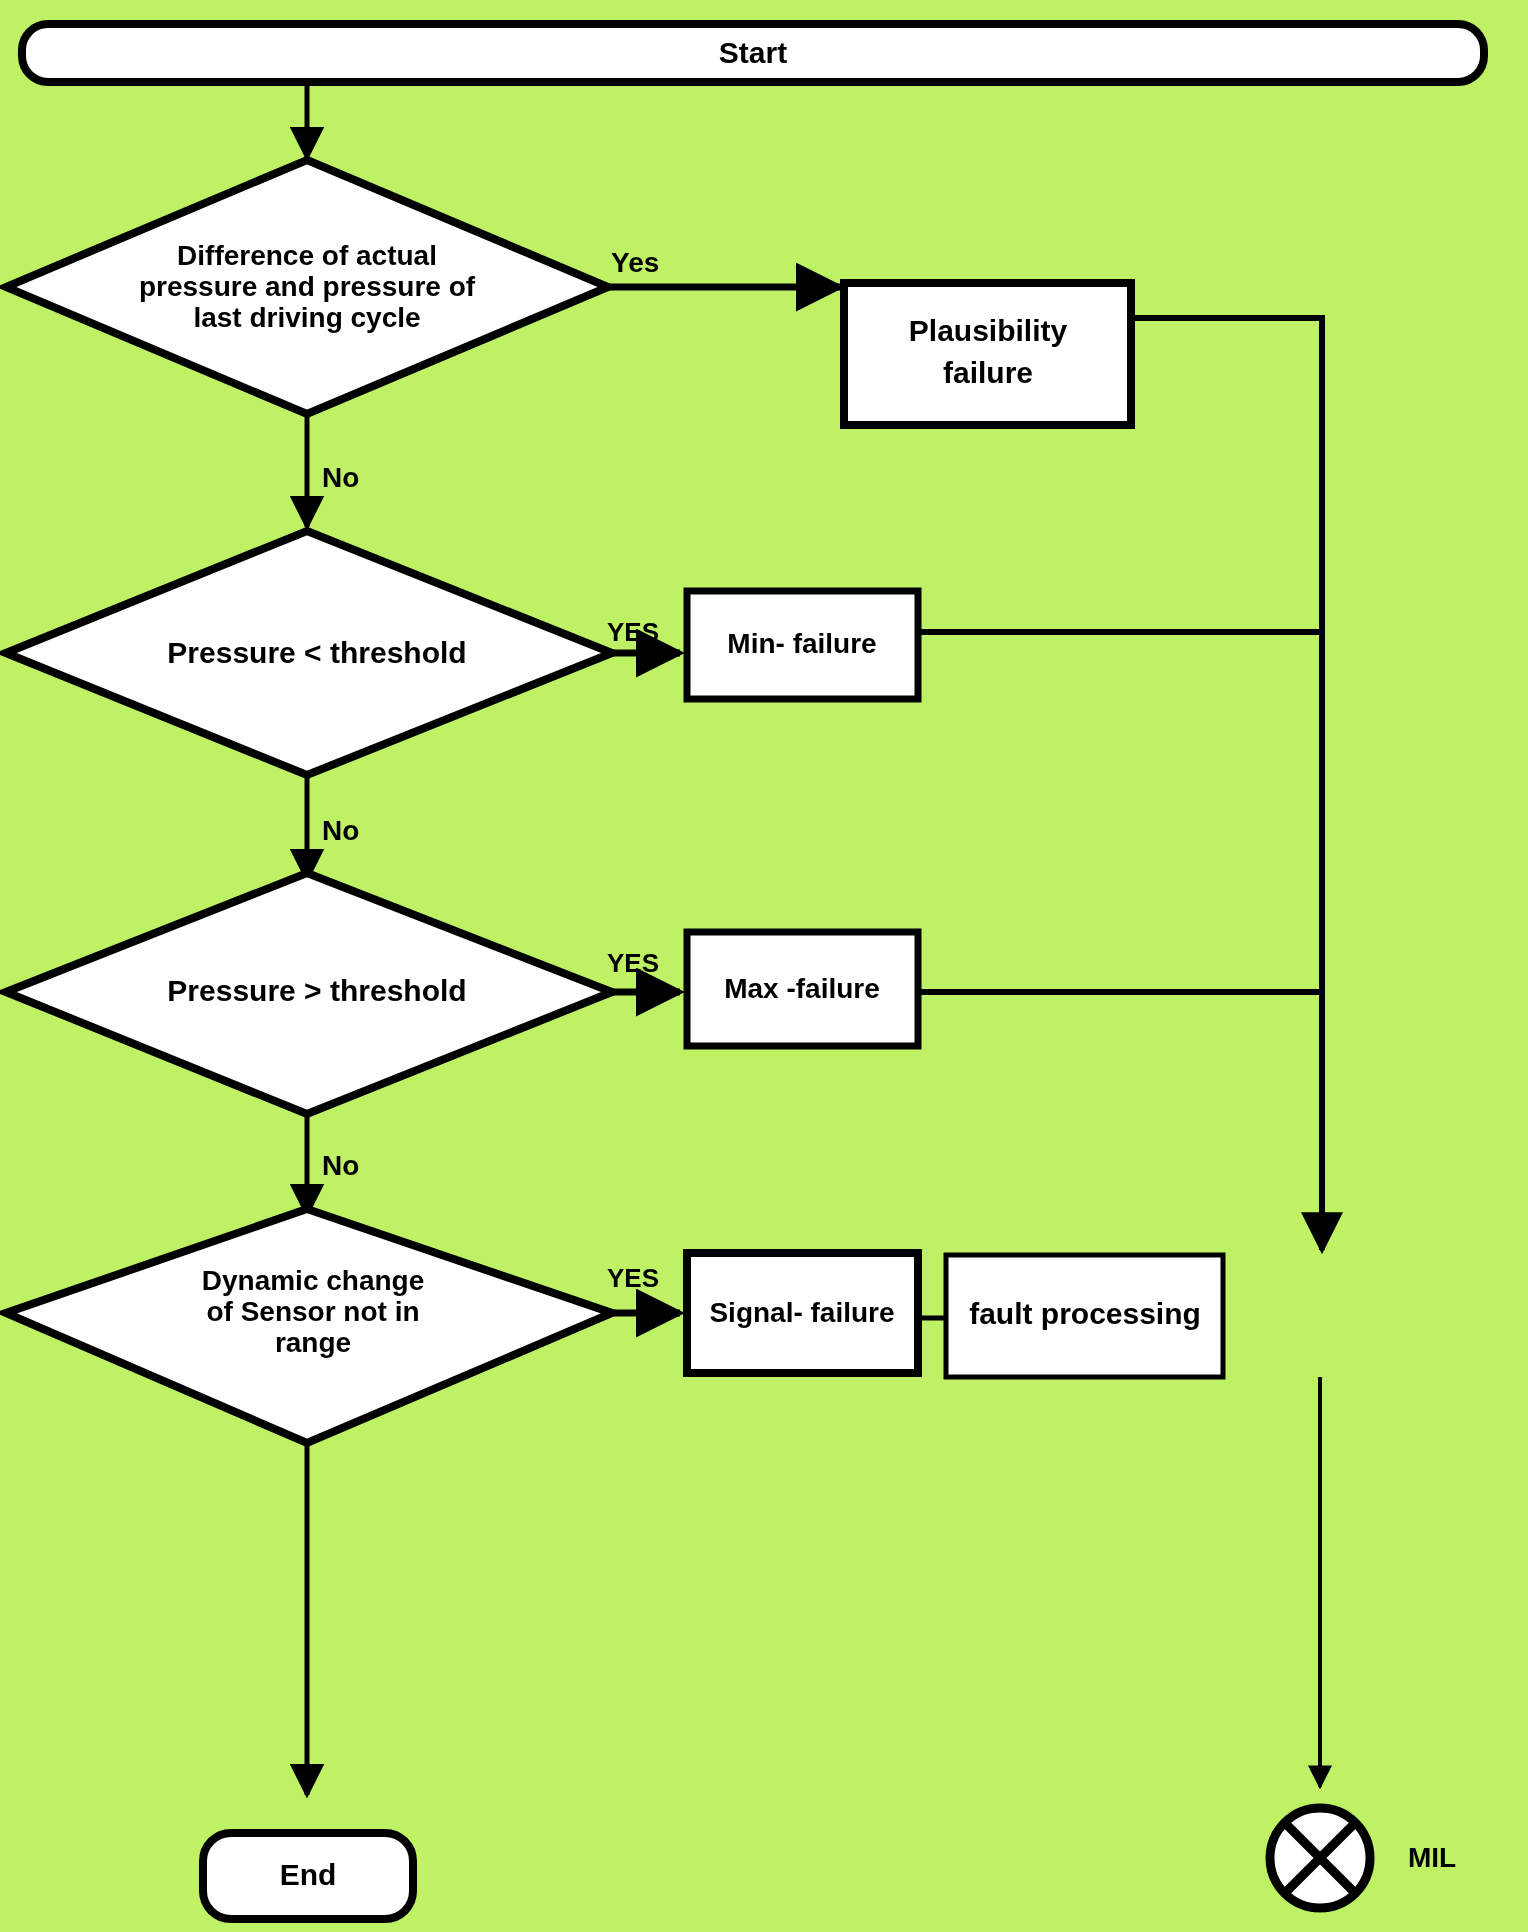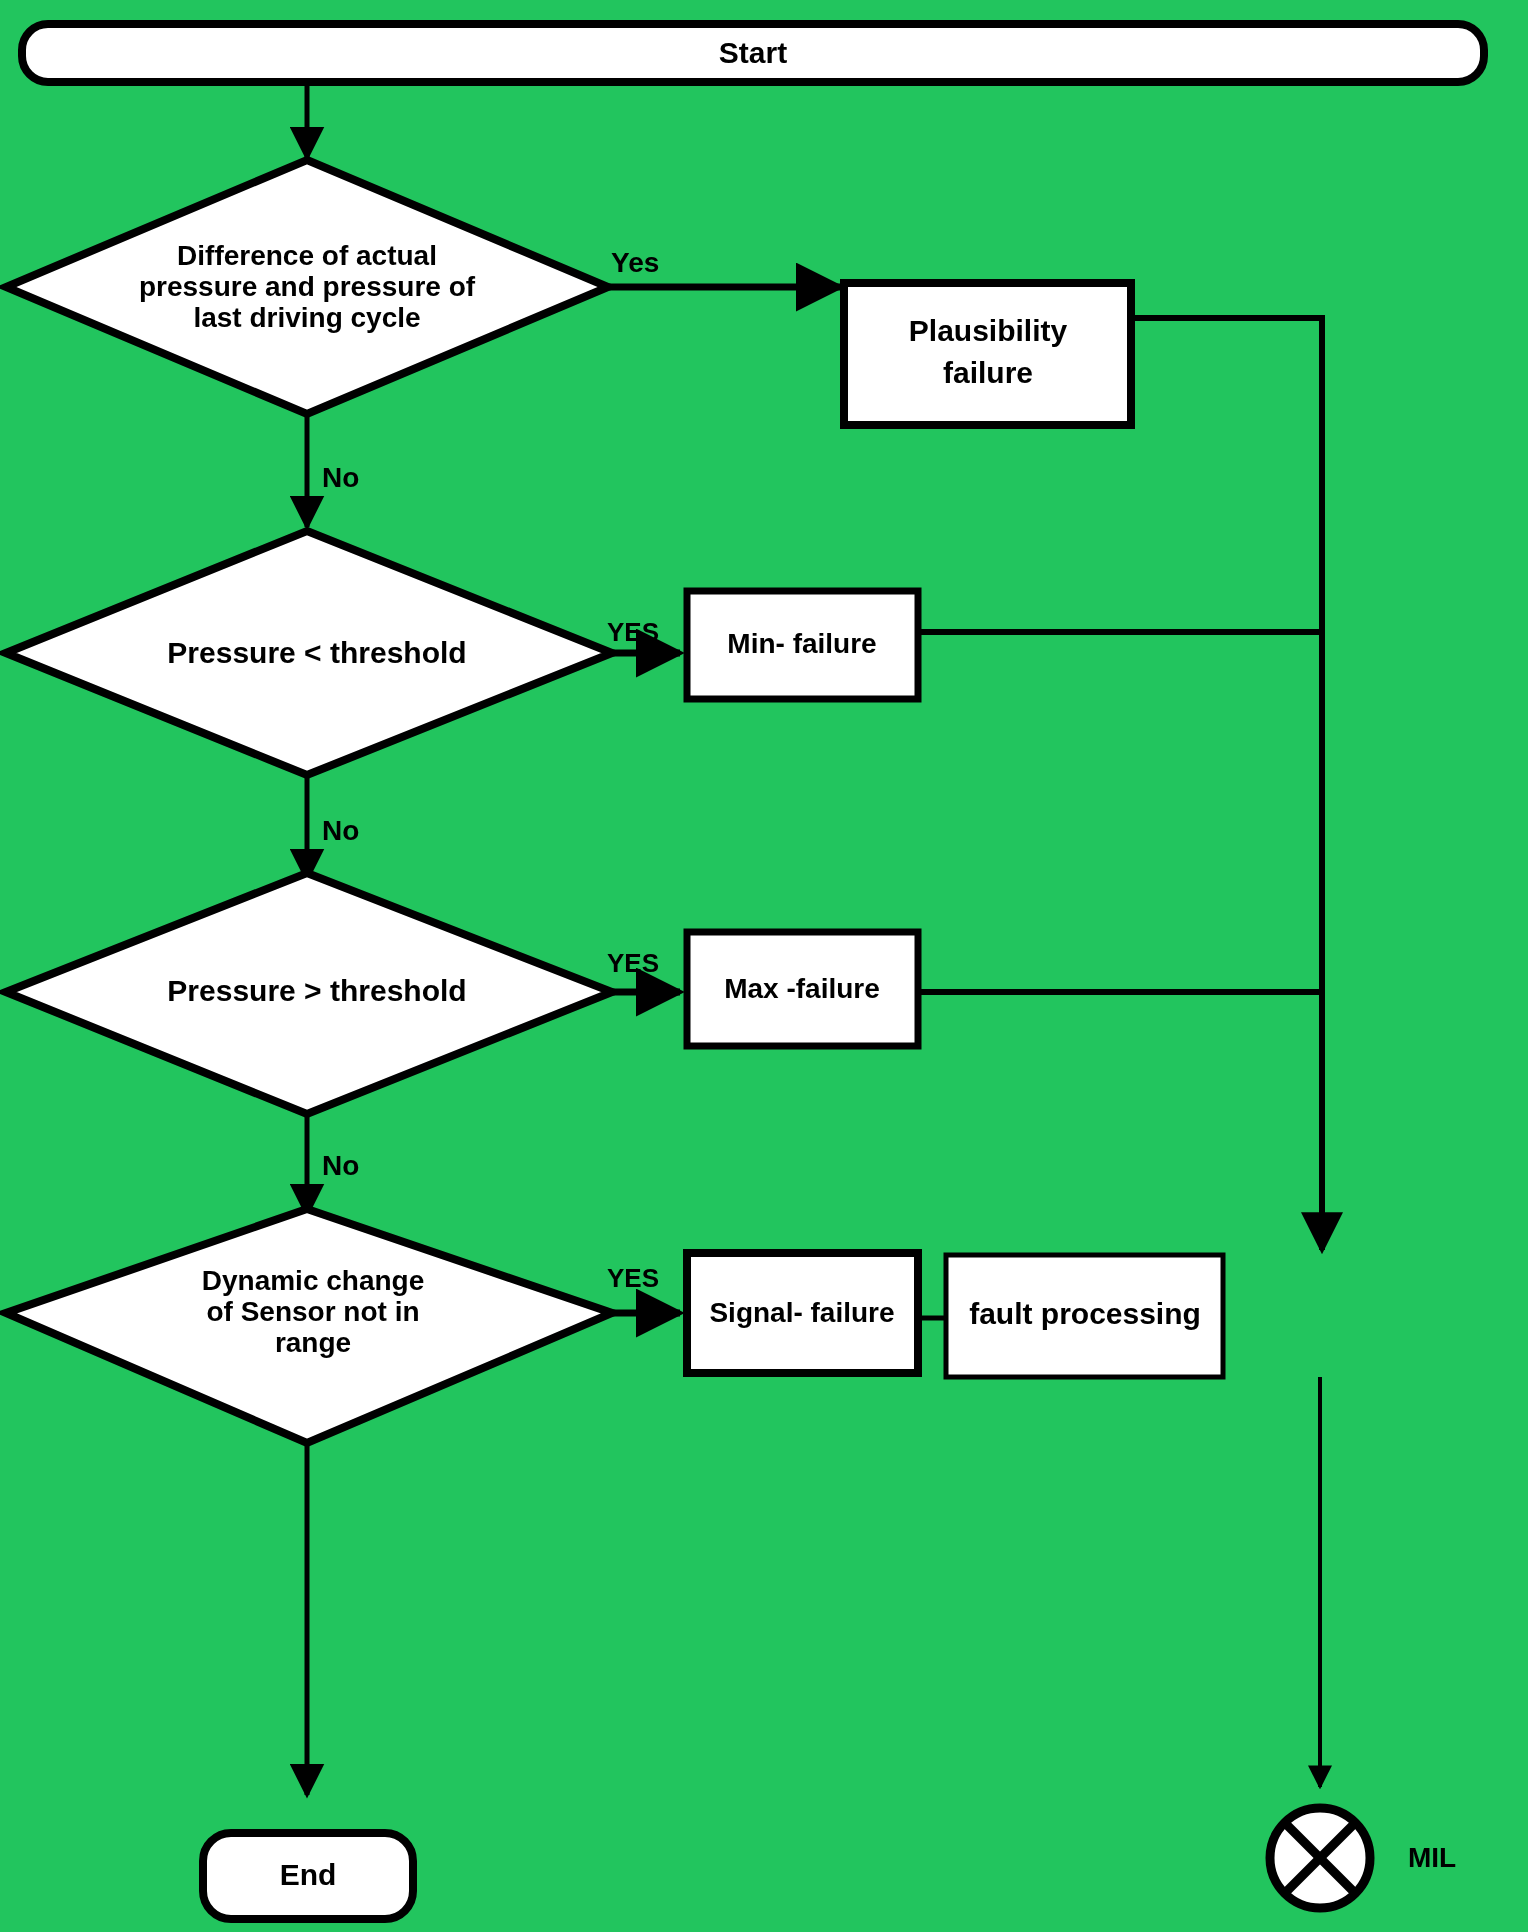--- a/index.html
+++ b/index.html
@@ -10,21 +10,21 @@
   body {
     width: 1528px;
     height: 1932px;
     font-family: "Liberation Sans", sans-serif;
     overflow: hidden;
   }
   #flowchart-root {
     position: relative;
     width: 1528px;
     height: 1932px;
-    background: #22c55e;
+    background: #bef264;
   }
   svg#flow-svg {
     position: absolute;
     top: 0;
     left: 0;
     width: 1528px;
     height: 1932px;
     display: block;
   }
   .shape-stroke { fill: #ffffff; stroke: #000000; }

